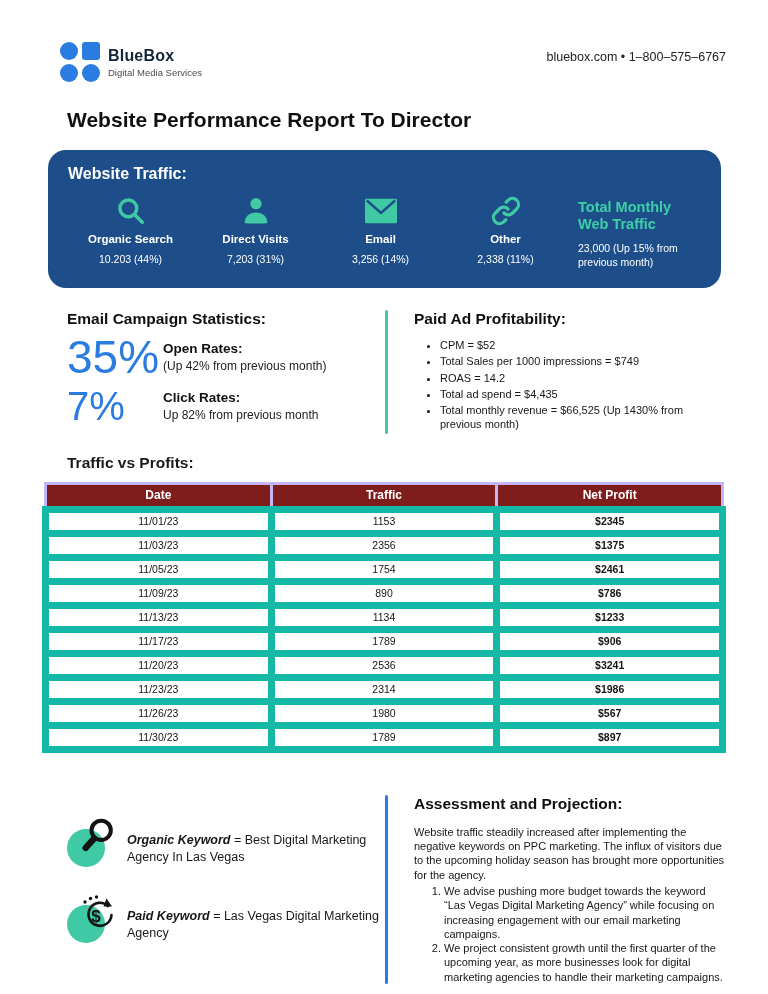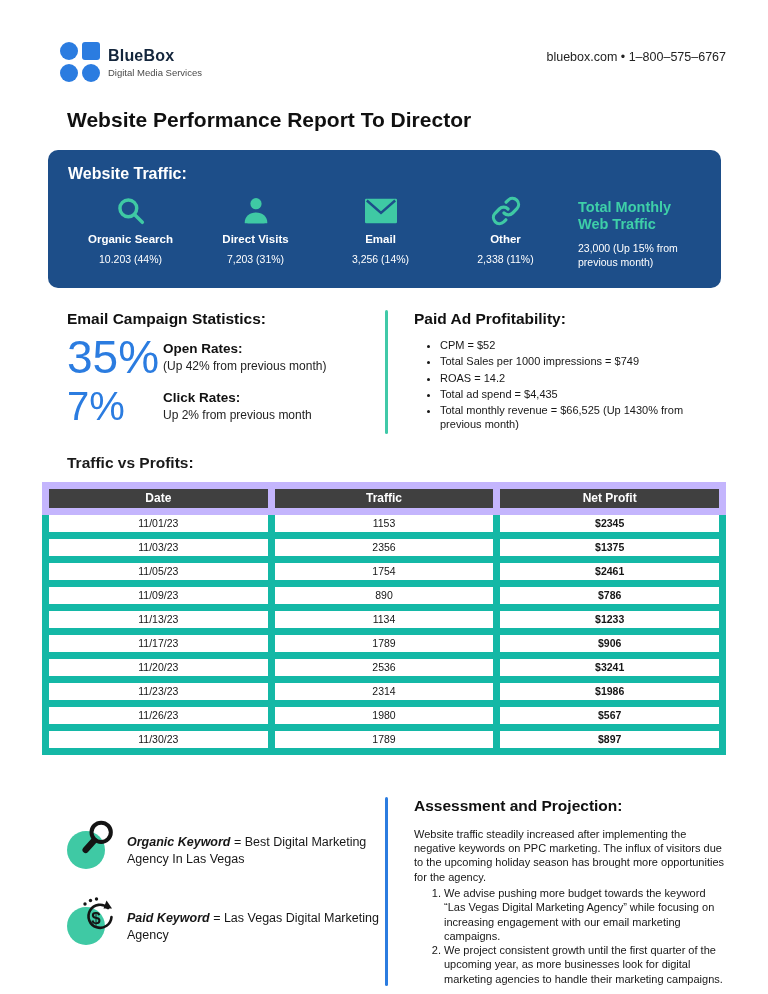--- a/index.html
+++ b/index.html
@@ -18,21 +18,21 @@
   .logo-circle{ border-radius:50%; }
   .logo-square{ border-radius:3px; }
   .brand-text .brand-name{ font-size:16px; font-weight:bold; color:#14263c; letter-spacing:.2px; }
   .brand-text .brand-tagline{ font-size:9.5px; color:#4a4a4a; margin-top:2px; }
   .contact{ font-size:12.5px; color:#222; padding-top:8px; }
 
   
   .page-title{ font-size:21px; font-weight:bold; color:#101010; margin:26px 42px 0 67px; }
 
   
-  .traffic-box{ background:#1d4e89; border-radius:10px; margin:18px 0 0 48px; width:673px;
+  .traffic-box{ background:#1d4e89; border-radius:18px; margin:18px 0 0 48px; width:673px;
     height:138px; padding:15px 20px 12px 20px; color:#fff; }
   .traffic-heading{ font-size:16px; font-weight:bold; color:#fff; }
   .traffic-row{ display:flex; margin-top:10px; }
   .channel{ width:127px; text-align:center; }
   .channel .ch-icon{ height:36px; display:flex; align-items:center; justify-content:center; }
   .channel .ch-icon svg{ width:32px; height:32px; }
   .ch-label{ font-size:11.5px; font-weight:bold; margin-top:4px; }
   .ch-value{ font-size:10.5px; margin-top:8px; }
   .traffic-total{ width:125px; margin-left:10px; text-align:left; }
   .total-label{ color:#3ecfa8; font-size:14.5px; font-weight:bold; line-height:1.15; margin-top:6px;}
@@ -55,22 +55,22 @@
   .metric-label{ font-size:13.5px; font-weight:bold; color:#111; }
   .metric-note{ font-size:12px; color:#222; margin-top:3px; }
 
   .bullets{ margin:10px 0 0 26px; }
   .bullets li{ font-size:11px; line-height:1.3; margin-bottom:2px; color:#171717; }
 
   
   .table-heading{ font-size:15.5px; font-weight:bold; margin:20px 42px 0 67px; }
   table.traffic-table{ border-collapse:collapse; margin:10px 0 0 42px; width:684px;
     table-layout:fixed; }
-  .traffic-table th{ background:#404040; color:#fff; font-size:12px; font-weight:bold;
-    height:26px; border:7px solid #c4b5fd; }
+  .traffic-table th{ background:#7f1d1d; color:#fff; font-size:12px; font-weight:bold;
+    height:26px; border:3px solid #c4b5fd; }
   .traffic-table td{ font-size:10.5px; text-align:center; height:24px;
     border:7px solid #14b8a6; color:#151515; }
   .traffic-table td.profit{ font-weight:bold; }
 
   
   .bottom{ margin-top:42px; }
   .kw-item{ display:flex; align-items:flex-end; margin-top:26px; }
   .kw-item.first{ margin-top:22px; }
   .kw-icon{ position:relative; width:50px; height:50px; flex:0 0 50px; margin-right:10px; }
   .kw-circle{ position:absolute; left:0; bottom:0; width:38px; height:38px; border-radius:50%;
@@ -171,21 +171,21 @@
         <div class="metric-text">
           <div class="metric-label">Open Rates:</div>
           <div class="metric-note">(Up 42% from previous month)</div>
         </div>
       </div>
 
       <div class="metric">
         <div class="metric-value med">7%</div>
         <div class="metric-text">
           <div class="metric-label">Click Rates:</div>
-          <div class="metric-note">Up 2% from previous month</div>
+          <div class="metric-note">Up 82% from previous month</div>
         </div>
       </div>
     </div>
 
     <div class="v-divider teal"></div>
 
     <div class="col-right">
       <div class="section-heading">Paid Ad Profitability:</div>
       <ul class="bullets">
 

